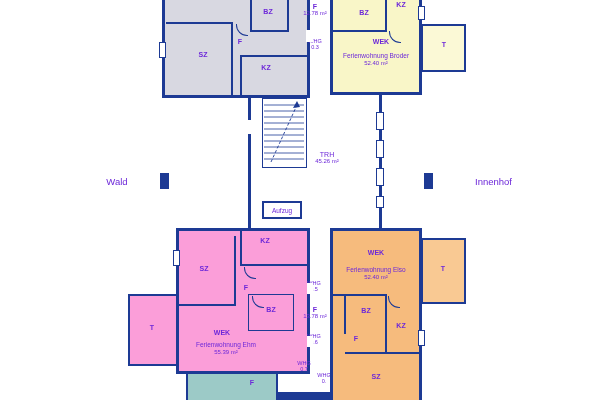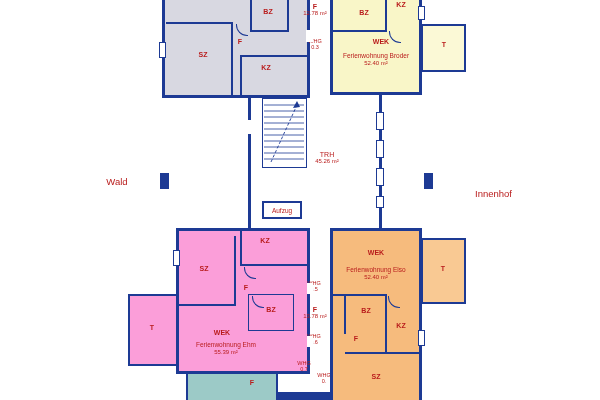--- a/index.html
+++ b/index.html
@@ -1,18 +1,18 @@
 <!DOCTYPE html>
 <html><head>
 <meta charset="utf-8">
 <style>
   html,body{margin:0;padding:0;background:#ffffff;}
   #plan{
     position:relative;width:600px;height:400px;background:#ffffff;overflow:hidden;
-    font-family:"Liberation Sans", sans-serif;color:#b91c1c;
+    font-family:"Liberation Sans", sans-serif;color:#6d28d9;
   }
   .unit{position:absolute;box-sizing:border-box;border:3px solid #1d3a94;}
   .terrace{position:absolute;box-sizing:border-box;border:2px solid #1d3a94;}
   .wall{position:absolute;background:#1d3a94;}
   .win{position:absolute;background:#ffffff;border:1.5px solid #1d3a94;box-sizing:border-box;}
   .gap{position:absolute;background:#ffffff;}
   .arc{position:absolute;width:11px;height:11px;border-left:1px solid #1d3a94;border-bottom:1px solid #1d3a94;border-bottom-left-radius:11px;}
   .lbl{position:absolute;font-size:7px;font-weight:700;text-align:center;line-height:1.1;}
   .name{position:absolute;font-size:6.5px;font-weight:400;text-align:center;line-height:1.25;}
   .site{position:absolute;font-size:9.5px;font-weight:400;}
@@ -96,21 +96,21 @@
     </svg>
   </div>
   <div class="stack" style="position:absolute;left:305px;top:151px;width:44px;text-align:center;">
     <span style="font-size:7px;">TRH</span>
     <span style="font-size:6px;">45.26 m²</span>
   </div>
   <div class="aufzug" style="left:262px;top:201px;width:40px;height:18px;">Aufzug</div>
 
   <div class="site" style="left:92px;top:176px;width:50px;text-align:center;">Wald</div>
   <div class="marker" style="left:160px;top:173px;width:9px;height:16px;"></div>
-  <div class="site" style="left:440px;top:188px;width:60px;padding-left:35px;">Innenhof</div>
+  <div class="site" style="left:440px;top:176px;width:60px;padding-left:35px;">Innenhof</div>
   <div class="marker" style="left:424px;top:173px;width:9px;height:16px;"></div>
 
   <div class="unit" style="left:176px;top:228px;width:134px;height:146px;background:#fb9ed9;"></div>
   <div class="terrace" style="left:128px;top:294px;width:50px;height:72px;background:#fb9ed9;"></div>
   <div style="position:absolute;left:186px;top:372px;width:92px;height:30px;background:#9ccac7;border:2px solid #1d3a94;box-sizing:border-box;"></div>
 
   <div class="wall" style="left:240px;top:230px;width:2px;height:36px;"></div>
   <div class="wall" style="left:240px;top:264px;width:68px;height:2px;"></div>
   <div class="wall" style="left:234px;top:236px;width:2px;height:70px;"></div>
   <div class="wall" style="left:178px;top:304px;width:57px;height:2px;"></div>

